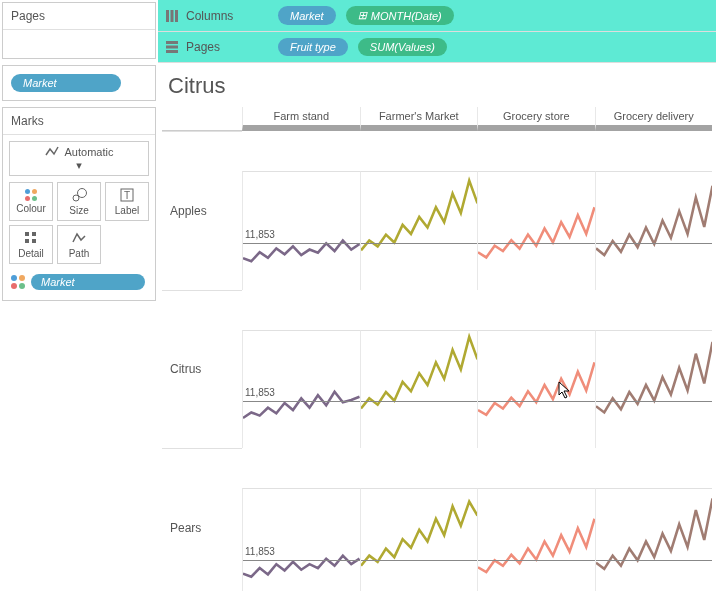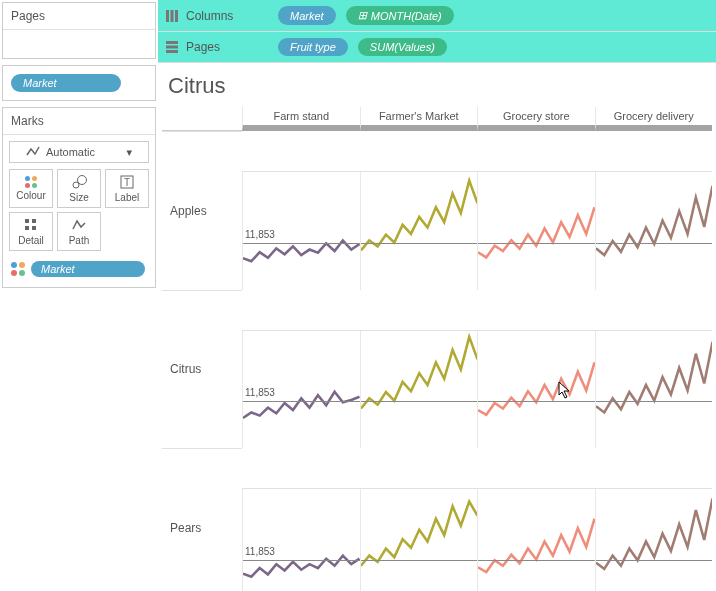--- a/index.html
+++ b/index.html
@@ -10,21 +10,21 @@
 .panel { border: 1px solid #ccc; background: #fff; }
 .panel-title { padding: 6px 8px; font-size: 12px; color: #555; border-bottom: 1px solid #e0e0e0; }
 .panel-body { padding: 6px; }
 .pill { display: inline-flex; align-items: center; background: #4fa4c8; color: #fff; border-radius: 12px; padding: 3px 12px; font-size: 11px; margin: 2px; font-style: italic; }
 .pill-green { background: #3dbb88; }
 .pill-small { font-size: 11px; padding: 2px 10px; }
 .shelf-row { display: flex; align-items: center; border-bottom: 1px solid #ddd; padding: 4px; background: #5eead4; }
 .shelf-icon { width: 20px; display: flex; justify-content: center; color: #666; margin-right: 4px; }
 .shelf-label { width: 90px; font-size: 12px; color: #555; }
 .shelf-pills { flex: 1; display: flex; gap: 6px; }
-.marks-select { width: 100%; border: 1px solid #ccc; padding: 3px 16px; background: #fff; font-size: 11px; color: #555; display: flex; align-items: center; justify-content: space-between; }
+.marks-select { width: 100%; border: 1px solid #ccc; padding: 3px 8px; background: #fff; font-size: 11px; color: #555; display: flex; align-items: center; justify-content: space-between; flex-direction: column; }
 .marks-grid { display: grid; grid-template-columns: repeat(3, 1fr); gap: 4px; margin-top: 6px; }
 .mark-btn { border: 1px solid #ccc; display: flex; flex-direction: column; align-items: center; justify-content: center; padding: 4px 2px; font-size: 10px; color: #555; gap: 2px; cursor: pointer; }
 .mark-btn svg { width: 16px; height: 16px; }
 .mark-color-dots { display: grid; grid-template-columns: repeat(2,1fr); gap: 2px; width: 12px; height: 12px; }
 .mark-color-dots span { width: 5px; height: 5px; border-radius: 50%; }
 .viz-area { flex: 1; padding: 10px 4px 4px 4px; position: relative; }
 .viz-title { font-size: 22px; font-weight: 300; color: #555; margin: 0 0 8px 6px; }
 .viz-grid { display: grid; grid-template-columns: 80px repeat(4, 1fr); grid-template-rows: 24px repeat(3, 1fr); height: calc(100% - 40px); }
 .col-header { display: flex; align-items: center; justify-content: center; font-size: 11px; color: #555; border-bottom: 6px solid #a3a3a3; border-left: 1px solid #e8e8e8; }
 .row-header { display: flex; align-items: center; justify-content: flex-start; padding-left: 8px; font-size: 12px; color: #555; border-top: 1px solid #e0e0e0; }

